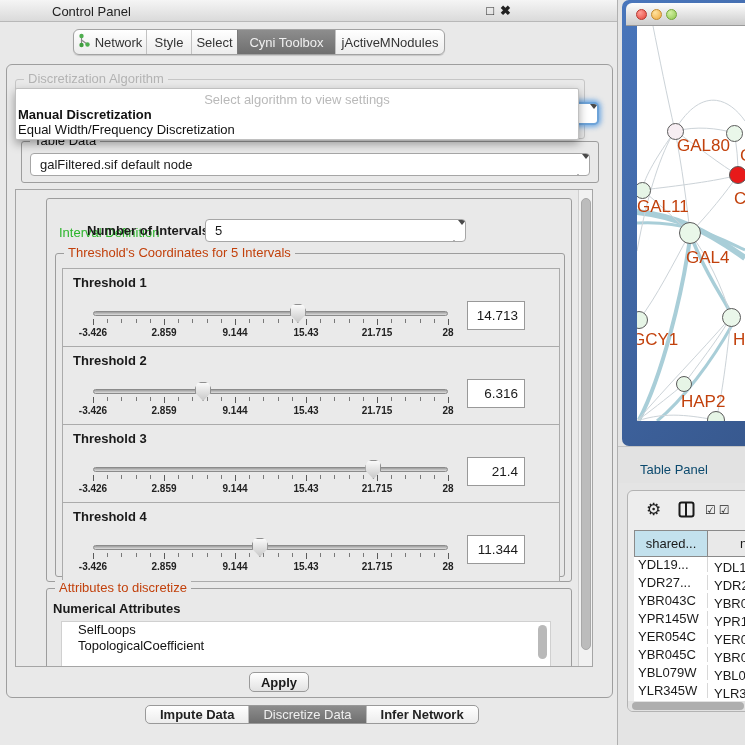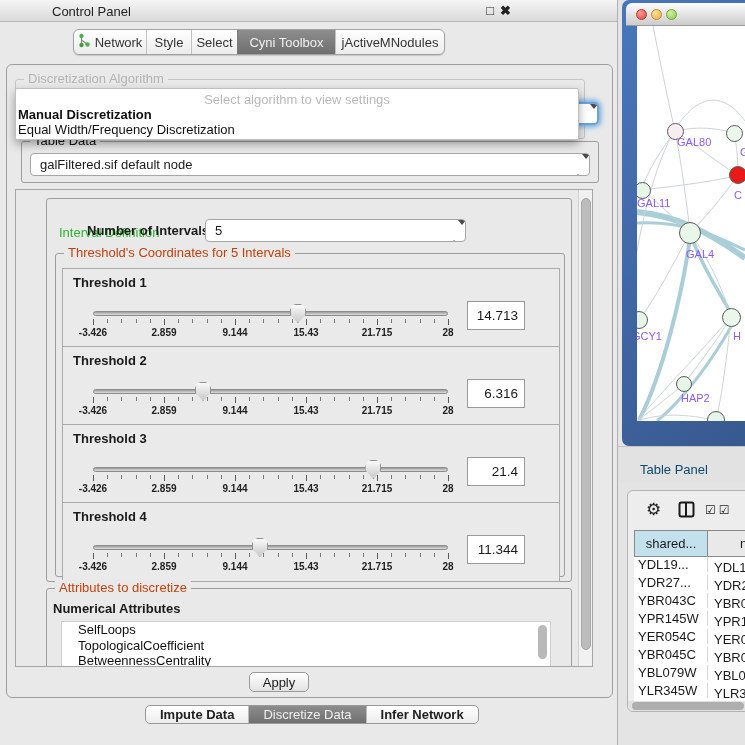--- a/index.html
+++ b/index.html
@@ -94,21 +94,21 @@
   #attr-sb { position:absolute; right:3px; top:3px; width:9px; height:34px;
     background:#b9b9b9; border-radius:5px; }
 
   #vscroll { position:absolute; left:562px; top:0; width:15px; height:476px;
     background:#f1f1f1; border-left:1px solid #cfcfcf; }
   #vthumb { position:absolute; left:2px; top:8px; width:10px; height:452px;
     background:#bcbcbc; border:1px solid #a8a8a8; border-radius:6px; }
 
   #apply { position:absolute; left:242px; top:607px; width:60px; height:20px;
     background:linear-gradient(#ffffff,#e2e2e2); border:1px solid #9a9a9a; border-radius:5px;
-    text-align:center; padding-top:2px; cursor:default; }
+    text-align:center; padding-top:2px; cursor:default;font-weight:bold; }
 
   #bottom-tabs { position:absolute; left:145px; top:705px; height:19px; display:flex;
     border:1px solid #999; border-radius:5px; overflow:hidden;
     background:linear-gradient(#ffffff,#ececec); }
   .btab { display:flex; align-items:center; padding:0 14px; font-weight:bold; color:#222;
     border-left:1px solid #bbb; }
   .btab:first-child { border-left:none; }
   .btab.sel { background:linear-gradient(#8d8d8d,#6f6f6f); color:#f0f0f0; font-weight:normal; }
 
   
@@ -117,21 +117,21 @@
   #net-titlebar { position:absolute; left:4px; top:3px; right:0; height:23px;
     background:linear-gradient(#fdfdfd,#cccccc); border-radius:6px 0 0 0;
     border-bottom:1px solid #9a9a9a; }
   .light { position:absolute; top:6px; width:11px; height:11px; border-radius:50%; }
   #light-red    { left:10px; background:radial-gradient(circle at 35% 30%,#ff9e96,#e4443a); border:1px solid #b4362e; }
   #light-yellow { left:25px; background:radial-gradient(circle at 35% 30%,#ffe3a0,#f0a83c); border:1px solid #c28a2e; }
   #light-green  { left:40px; background:radial-gradient(circle at 35% 30%,#d3f0a2,#8fc74f); border:1px solid #74a53c; }
   #net-canvas { position:absolute; left:15px; top:26px; width:108px; height:395px;
     background:#fff; overflow:hidden; }
   .nnode { position:absolute; border:1.5px solid #5a5a5a; border-radius:50%; }
-  .nlabel { position:absolute; font-size:11px; color:#8b5cf6; white-space:nowrap; }
+  .nlabel { position:absolute; font-size:17px; color:#c2410c; white-space:nowrap; }
 
   
   #tp-titlebar { position:absolute; left:618px; top:446px; width:127px; height:37px;
     background:#e2e2e2; border-top:1px solid #c4c4c4; }
   #tp-title { position:absolute; left:22px; top:15px; color:#0c4a6e; }
   #tp-panel { position:absolute; left:627px; top:490px; width:130px; height:222px;
     background:#ededed; border:1px solid #b3b3b3; border-radius:6px; overflow:hidden; }
   #tp-toolbar { position:absolute; left:0; top:8px; width:100%; height:26px; }
   #gear-ic { position:absolute; left:18px; top:0; font-size:17px; color:#222; }
   #split-ic { position:absolute; left:50px; top:2px; }
@@ -405,21 +405,20 @@
             </div>
           </div>
         </div>
 
         <div class="group" id="attr-group">
           <span class="gtitle gt-blue">Attributes to discretize</span>
           <span id="attr-sub">Numerical Attributes</span>
           <div id="attr-list">
             <div class="attr-item">SelfLoops</div>
             <div class="attr-item">TopologicalCoefficient</div>
-            <div class="attr-item">BetweennessCentrality</div>
             <div id="attr-sb"></div>
           </div>
         </div>
 
         <div id="vscroll">
           <div id="vthumb"></div>
         </div>
       </div>
 
       <div id="apply">Apply</div>

